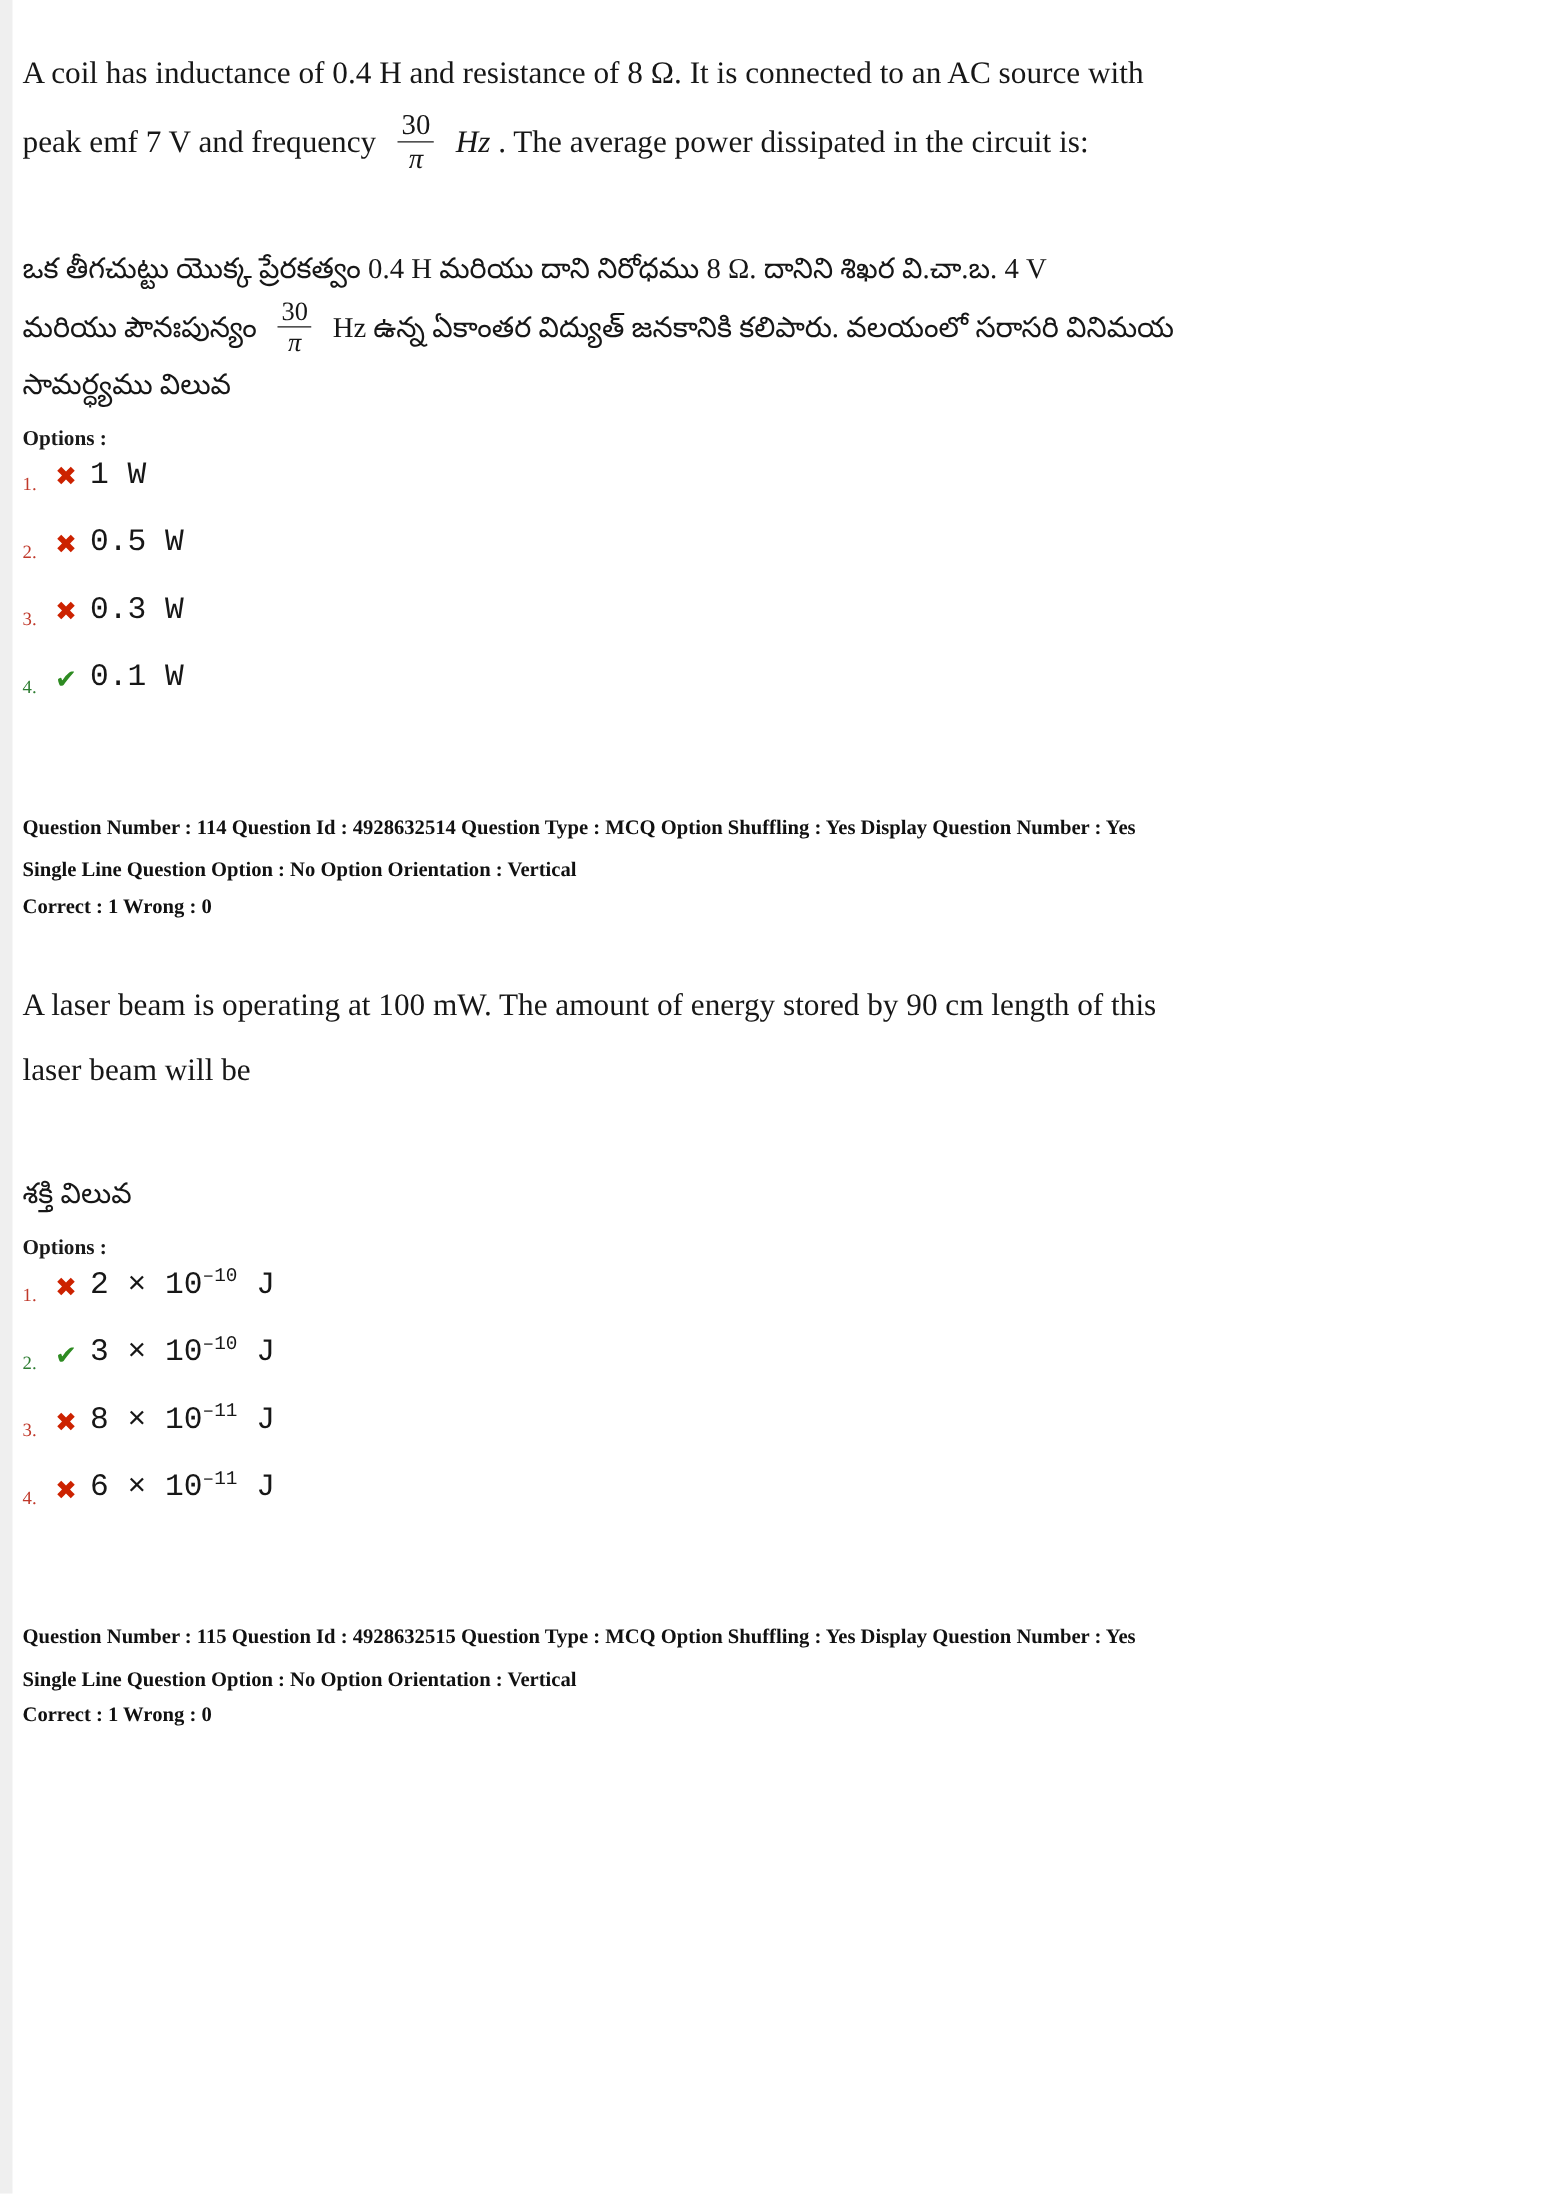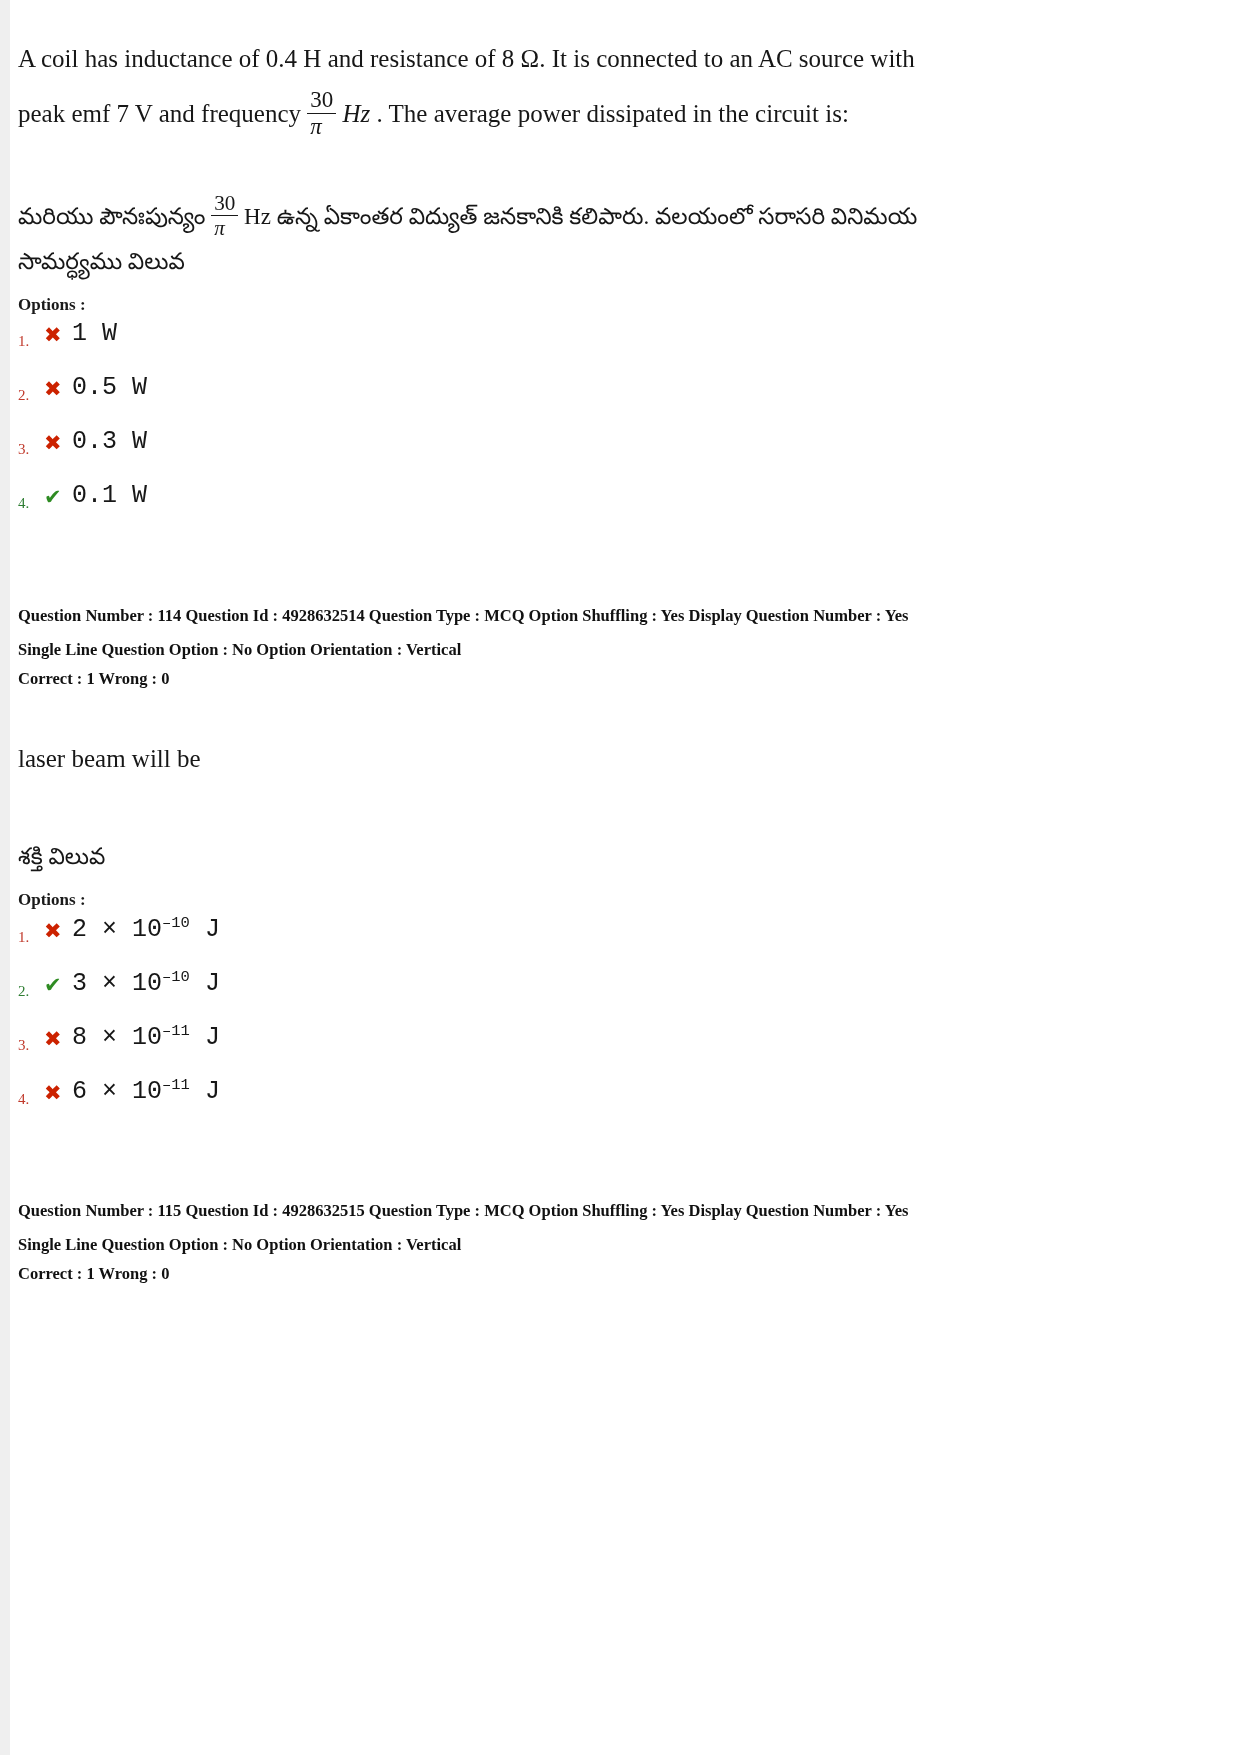--- a/index.html
+++ b/index.html
@@ -48,23 +48,23 @@
     color: #171717;
     margin: 0;
   }
   .gap-md { height: 46px; }
   .gap-lg { height: 70px; }
 
   
   .frac {
     display: inline-block;
     vertical-align: -0.55em;
-    text-align: left;
+    text-align: center;
     line-height: 1.05;
-    margin: 0 0;
+    margin: 0 11px;
     font-size: 0.92em;
   }
   .frac .num {
     display: block;
     padding: 0 3px 1px 3px;
     border-bottom: 1.6px solid #1a1a1a;
   }
   .frac .den {
     display: block;
     padding: 1px 3px 0 3px;
@@ -140,20 +140,21 @@
       <span class="frac">
         <span class="num">30</span>
         <span class="den">π</span>
       </span>
       <span class="it">Hz</span>
       <span>. The average power dissipated in the circuit is:</span>
     </p>
 
     <div class="gap-md"></div>
 
+    <p class="stem-te">ఒక తీగచుట్టు యొక్క ప్రేరకత్వం  0.4 H మరియు  దాని  నిరోధము  8 Ω. దానిని  శిఖర వి.చా.బ.  4 V</p>
 
     <p class="stem-te">
       <span>మరియు పౌనఃపున్యం</span>
       <span class="frac">
         <span class="num">30</span>
         <span class="den">π</span>
       </span>
       <span>Hz</span>
       <span>ఉన్న ఏకాంతర విద్యుత్ జనకానికి కలిపారు. వలయంలో సరాసరి వినిమయ</span>
     </p>
@@ -192,20 +193,21 @@
   <div class="meta-block">
     <p class="meta">Question Number : 114  Question Id : 4928632514  Question Type : MCQ  Option Shuffling : Yes  Display Question Number : Yes</p>
     <p class="meta meta-line2">Single Line Question Option : No  Option Orientation : Vertical</p>
     <p class="meta meta-correct">Correct : 1  Wrong : 0</p>
   </div>
 
   <div class="gap-md"></div>
 
   <div class="q-block">
 
+    <p class="stem-en">A laser beam is operating at 100 mW. The amount of energy stored by 90 cm length of this</p>
     <p class="stem-en">laser beam will be</p>
 
     <div class="gap-md"></div>
 
     <p class="stem-te">శక్తి విలువ</p>
 
     <p class="options-label">Options :</p>
 
     <div class="opt-row">
       <span class="opt-num wrong">1.</span>

